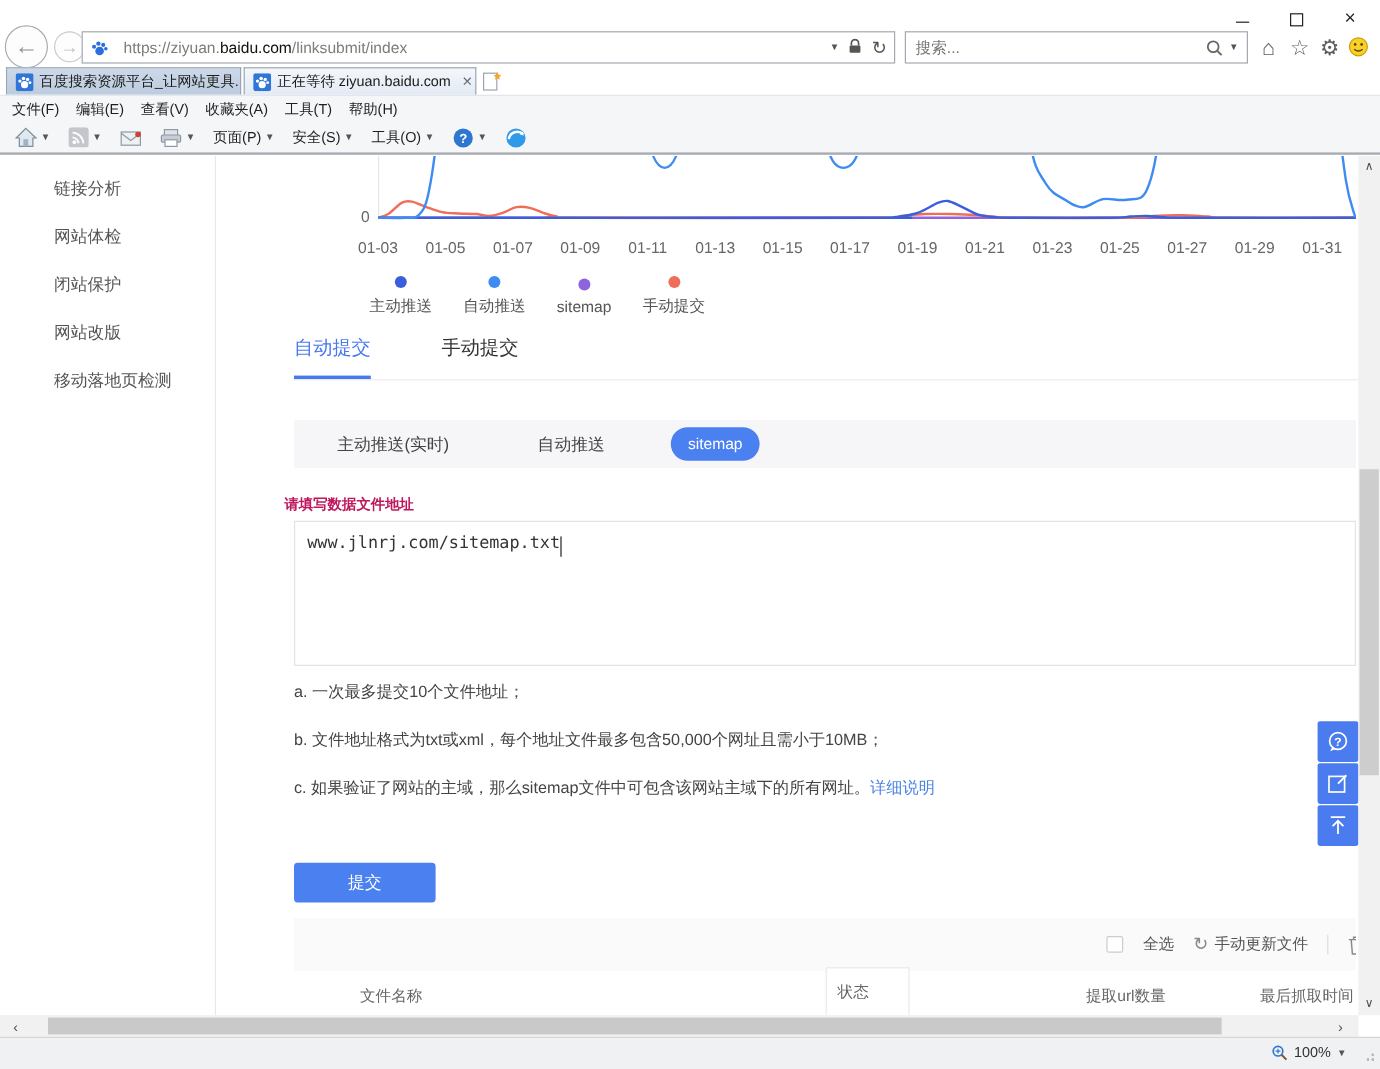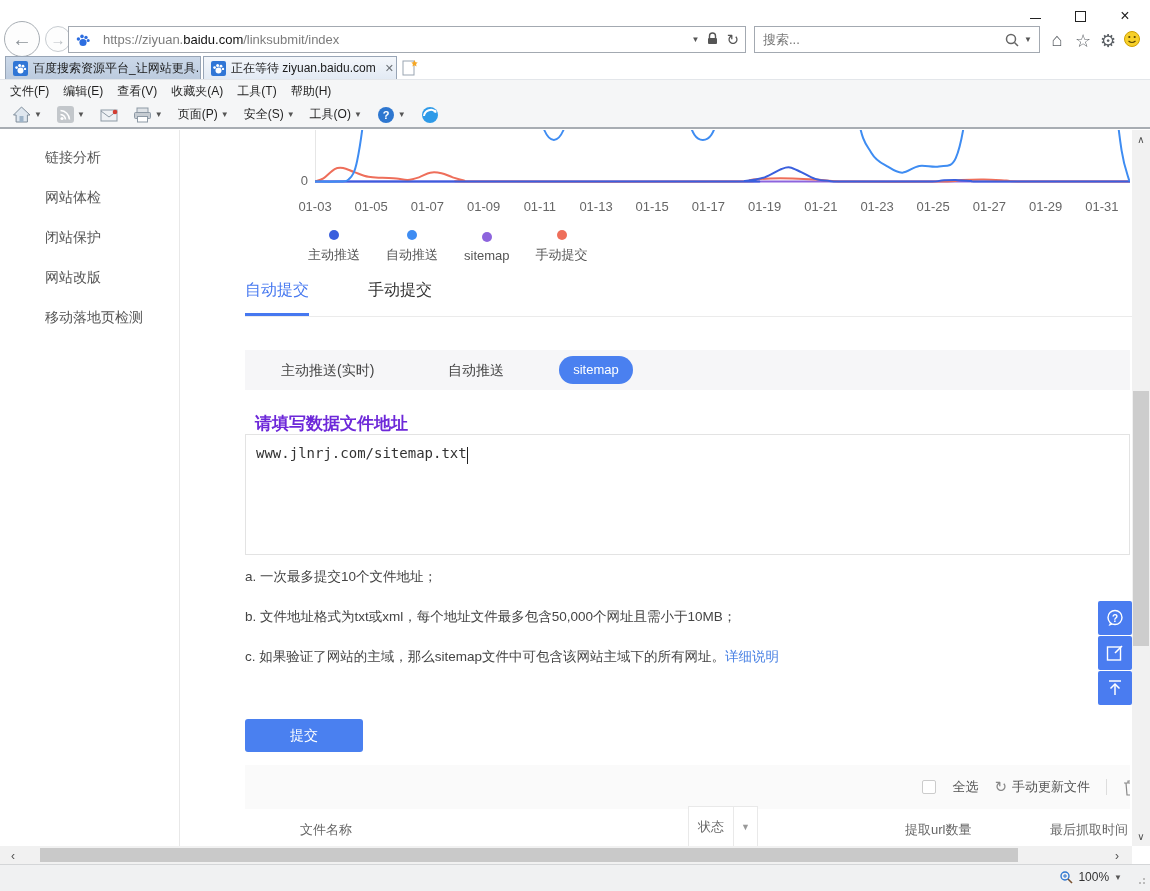--- a/index.html
+++ b/index.html
@@ -55,42 +55,42 @@
   .mtab { position:absolute; top:150px; font-size:16px; color:#333; cursor:pointer; }
   .mtab.on { color:#4678f0; }
   .mtab-underline { position:absolute; left:65px; top:183px; width:64px; height:3px; background:#4678f0; }
   .mtab-divider { position:absolute; left:65px; right:0; top:186px; height:1px; background:#ebebeb; }
 
   .subbar { position:absolute; left:65px; top:220px; width:885px; height:40px; background:#f6f6f8; }
   .subtab { position:absolute; top:0; height:40px; line-height:40px; font-size:14px; color:#444; cursor:pointer; }
   .pill { position:absolute; left:314px; top:6px; width:74px; height:28px; line-height:28px; text-align:center;
           background:#4a80f0; color:#fff; border-radius:14px; font-size:13px; cursor:pointer; }
 
-  .formlabel { position:absolute; left:75px; top:282px; font-size:17px; font-weight:bold; color:#6d28d9; }
+  .formlabel { position:absolute; left:57px; top:282px; font-size:12px; font-weight:bold; color:#be185d; }
   .urlbox { position:absolute; left:65px; top:304px; width:885px; height:121px; border:1px solid #e3e3e3;
             resize:none; outline:none; padding:10px; font-family:"DejaVu Sans Mono","Liberation Mono",monospace;
             font-size:14px; color:#333; background:#fff; }
   .caret { position:absolute; left:287px; top:317px; width:1px; height:17px; background:#222; }
 
   .notes { position:absolute; left:65px; top:438px; font-size:13.5px; color:#444; }
   .notes p { margin-bottom:22px; }
   .notelink { color:#4a82e4; cursor:pointer; }
 
   .submitbtn { position:absolute; left:65px; top:571px; width:118px; height:33px; background:#4a80f0; color:#fff;
                border:none; border-radius:3px; font-size:14px; cursor:pointer; font-family:inherit;margin-top:18px; }
 
   .listbar { position:absolute; left:65px; top:635px; width:885px; height:44px; background:#fafafa;
              display:flex; align-items:center; justify-content:flex-end; gap:16px; font-size:13px; color:#555; overflow:hidden; }
   .cb { width:14px; height:14px; border:1px solid #ccc; background:#fff; border-radius:2px; }
   .vdiv { width:1px; height:16px; background:#ddd; }
   .refg { display:flex; align-items:center; gap:5px; cursor:pointer; color:#555; }
 
   .thead { position:absolute; left:65px; top:679px; width:885px; height:37px; background:#fff; font-size:13px; color:#666; }
   .statusbox { position:absolute; left:443px; top:-3px; width:70px; height:48px; background:#fff;
-               border:1px solid #e9e9e9; display:flex; }
+               border:1px solid #e9e9e9; display:flex;flex-direction:column; }
   .statusbox .sc1 { width:44px; text-align:center; line-height:40px; }
   .statusbox .sc2 { width:24px; border-left:1px solid #e9e9e9; text-align:center; line-height:40px; color:#999; font-size:9px; }
 
   
   .floatbtns { position:absolute; left:1098px; top:601px; width:34px; }
   .fbtn { width:34px; height:34px; background:#4a7cf0; margin-bottom:1px; display:flex; align-items:center;
           justify-content:center; color:#fff; cursor:pointer; border-radius:2px; }
 
   
   .vscroll { position:absolute; left:1132px; top:130px; width:18px; height:716px; background:#f1f1f1; }

